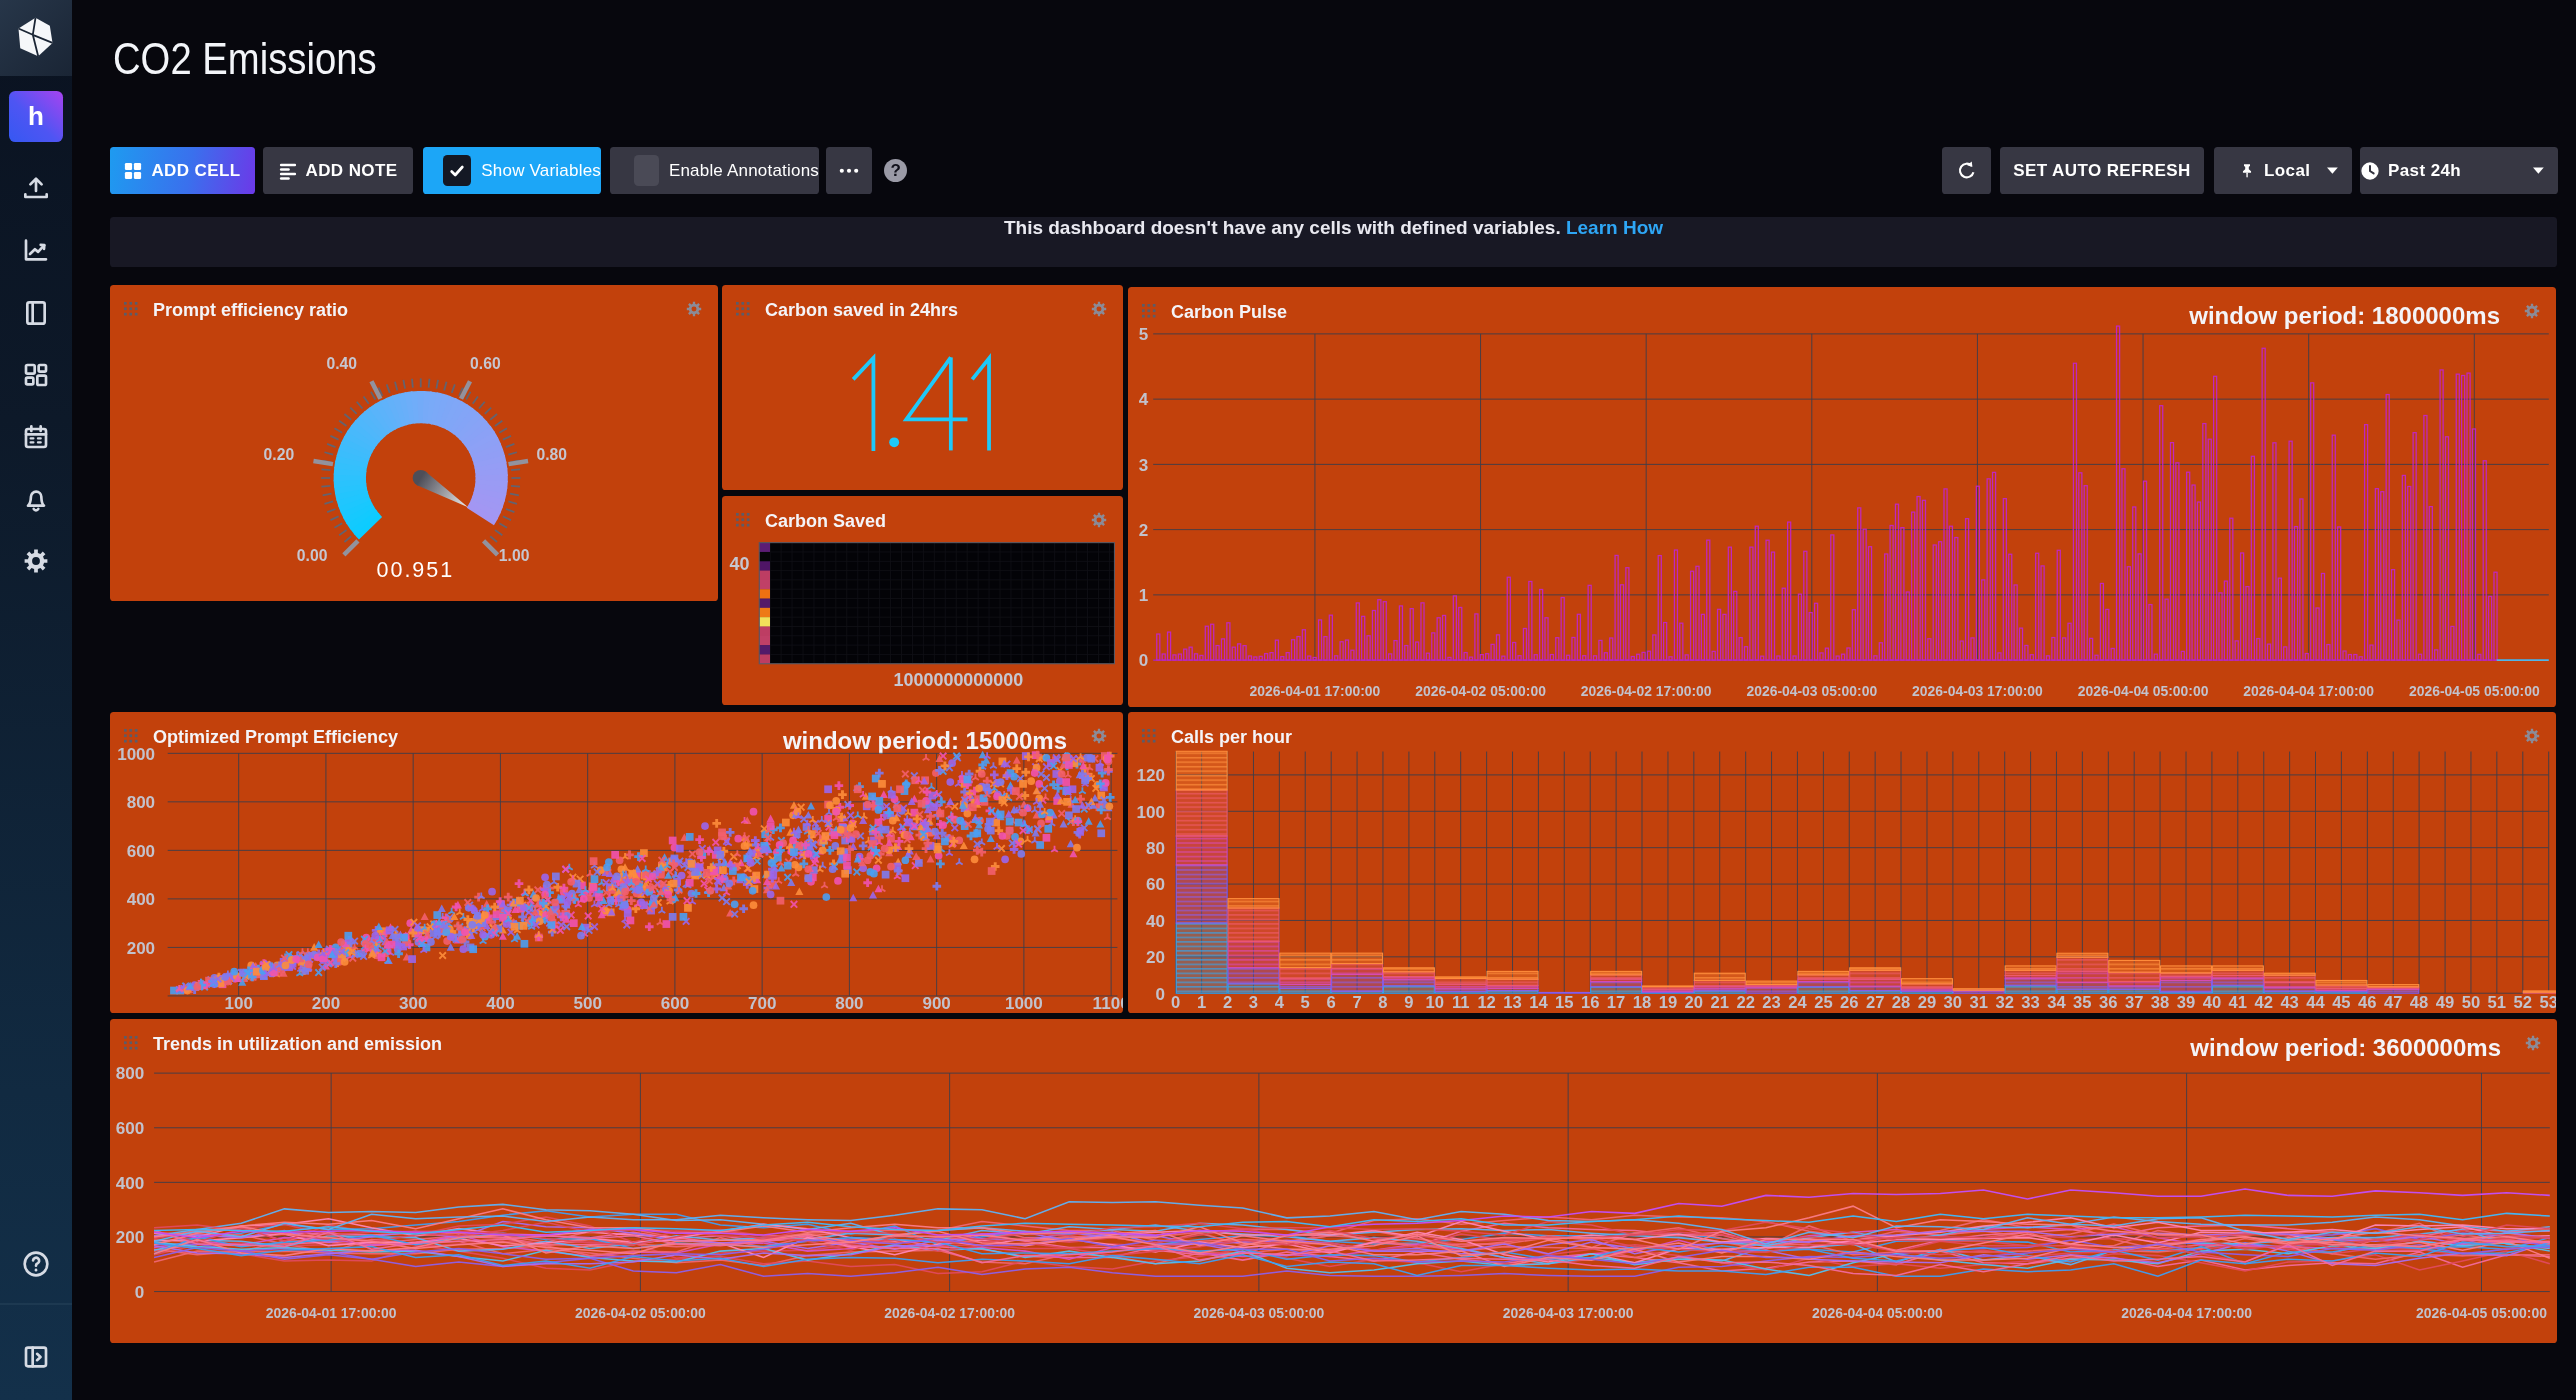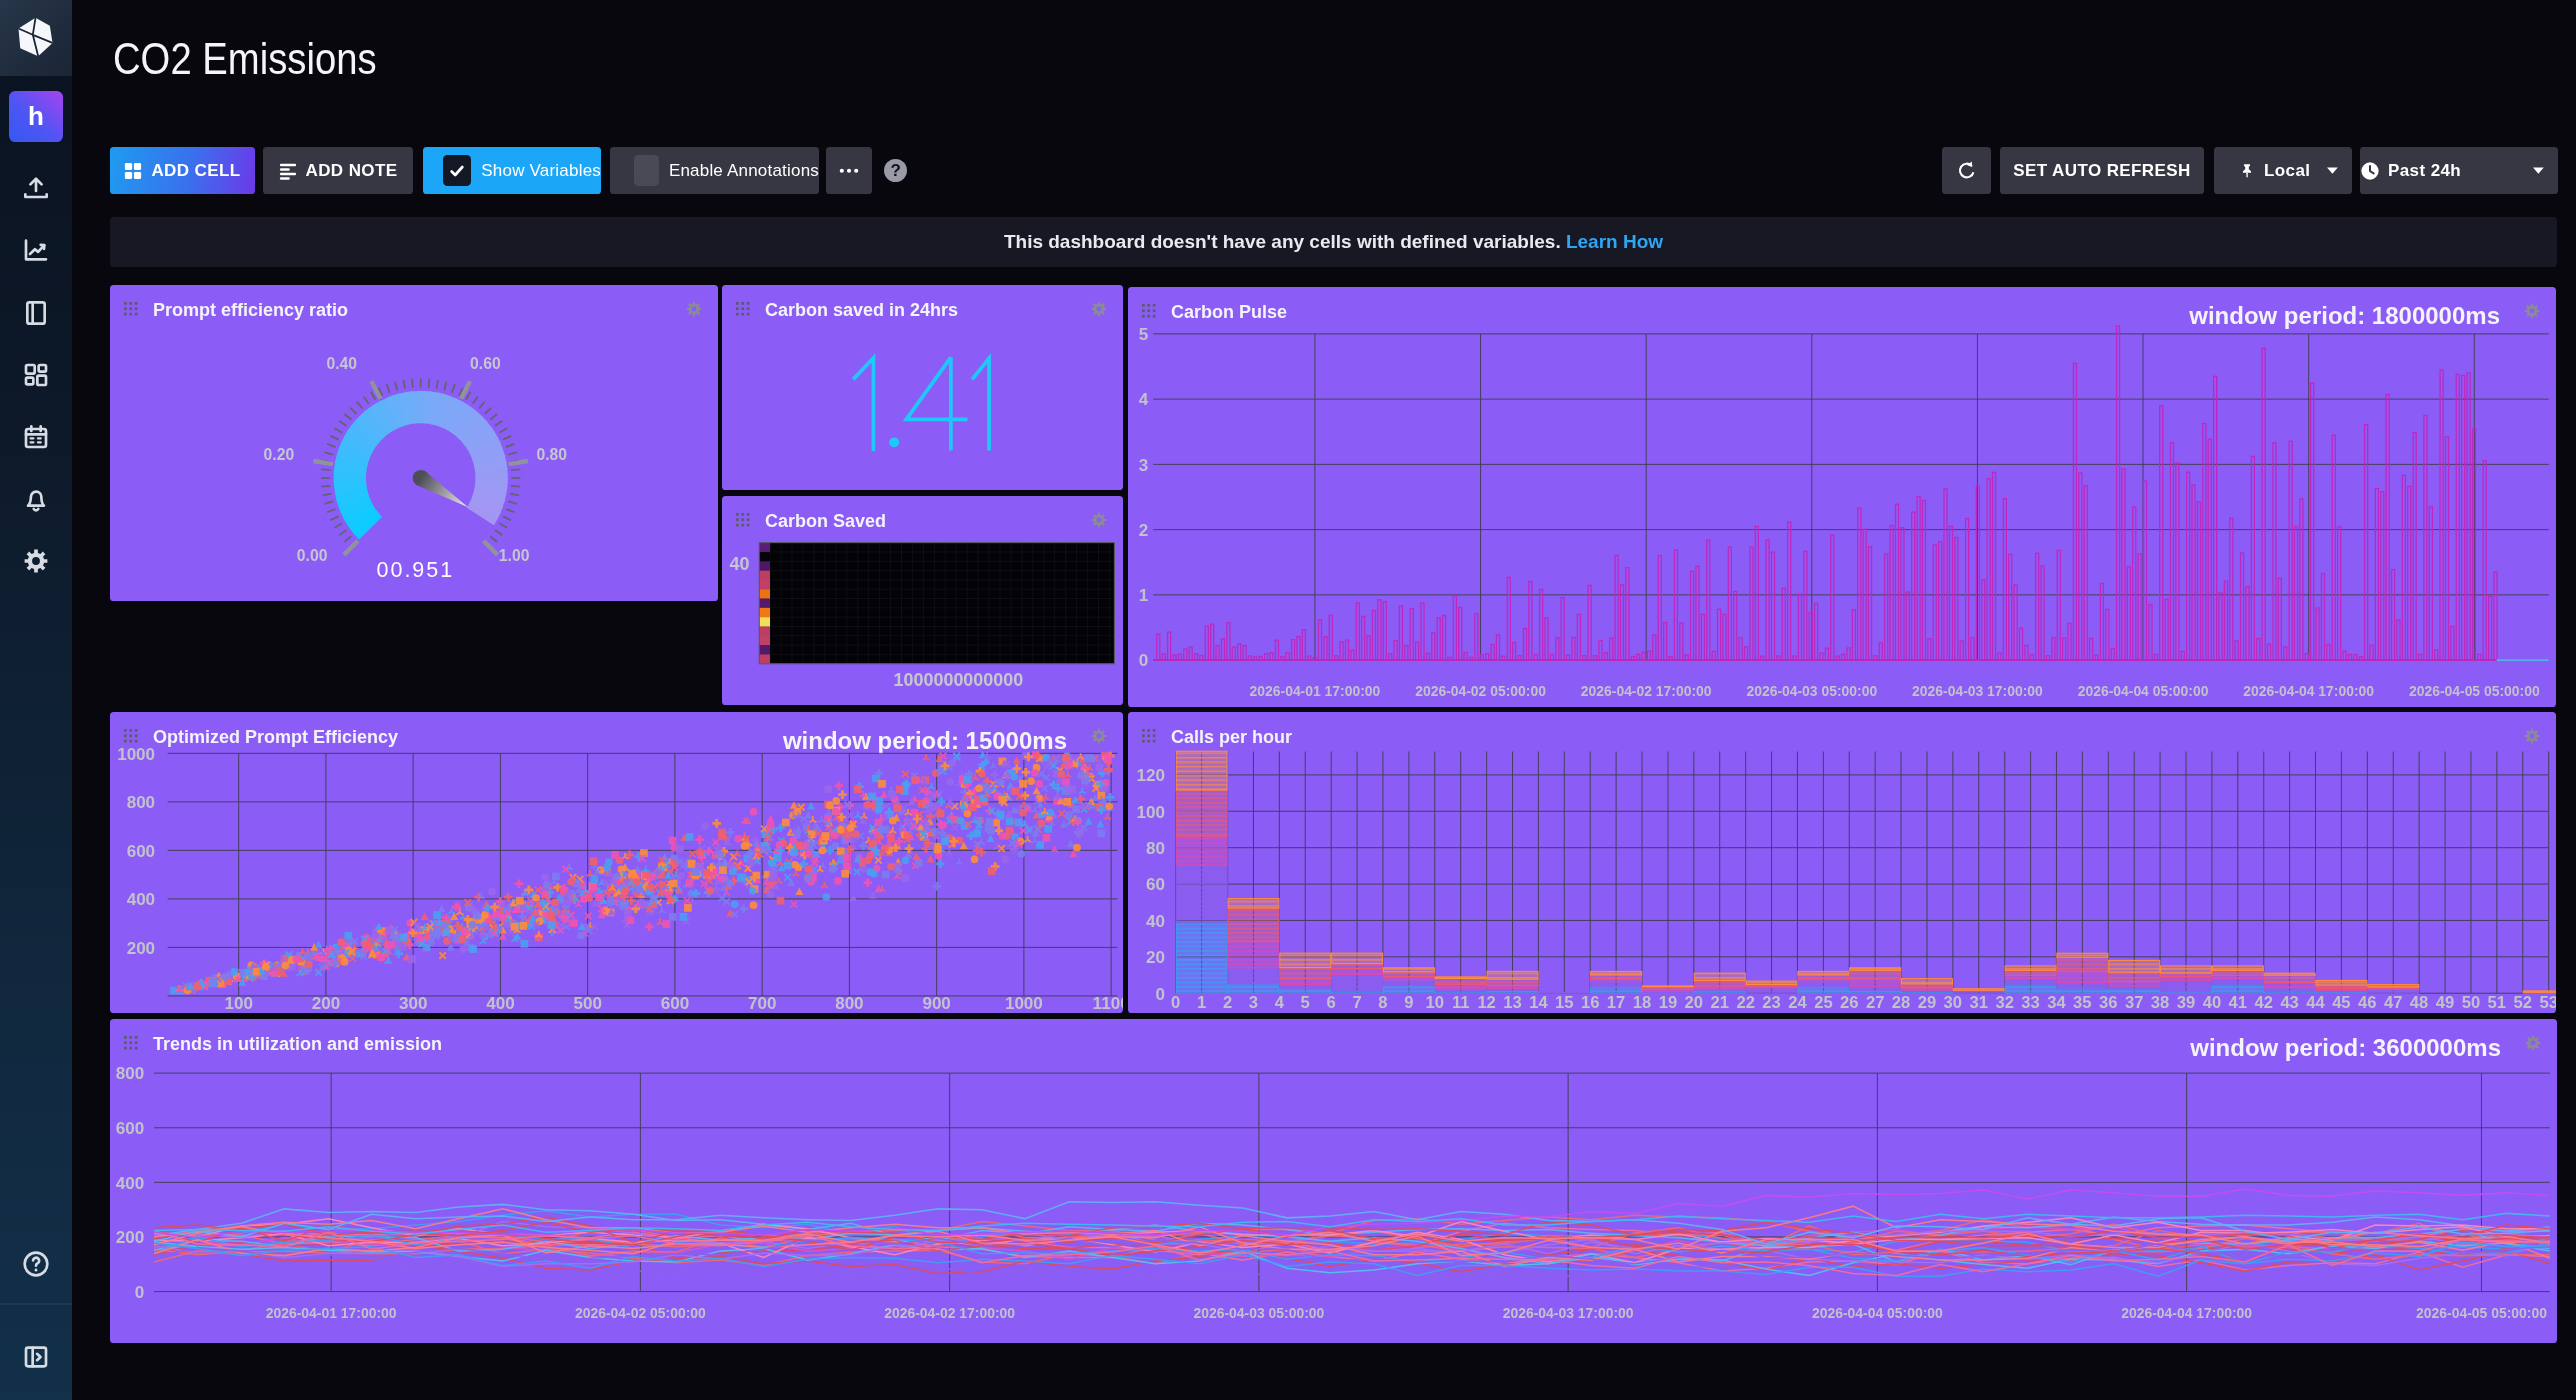--- a/index.html
+++ b/index.html
@@ -1,16 +1,16 @@
 <!DOCTYPE html>
 <html style="font-size:14.4px"><head><meta charset="utf-8"><style>
 *{margin:0;padding:0;box-sizing:border-box}
 html,body{width:2576px;height:1400px;background:#07070d;font-family:"Liberation Sans",sans-serif;overflow:hidden;position:relative}
 .abs{position:absolute}
-.cell{position:absolute;background:#8b5cf6;border-radius:3.6px}
+.cell{position:absolute;background:#c2410c;border-radius:3.6px}
 .ttl{position:absolute;font-size:18px;font-weight:bold;color:#f4f4f8;white-space:nowrap}
 .wp{position:absolute;font-size:24px;font-weight:bold;color:#f4f4f8;white-space:nowrap}
 .btn{position:absolute;height:47px;border-radius:3.6px;background:#373743;color:#fff;display:flex;align-items:center;justify-content:center;font-weight:bold;font-size:17px;letter-spacing:0.4px;white-space:nowrap}
 svg{display:block}
 </style></head><body>
 <div class="abs" style="left:113px;top:36px;font-size:45px;line-height:1;color:#f3f5f9;font-weight:400;transform:scaleX(0.85);transform-origin:left">CO2 Emissions</div>
 <div class="btn" style="left:110px;top:147px;width:145px;background:linear-gradient(100deg,#1e9bf0 0%,#3a70ed 55%,#6c39e8 100%)"><svg width="18" height="18" viewBox="0 0 20 20" style="margin-right:9px">
       <g fill="#fff">
         <rect x="1" y="1" width="8" height="8" rx="1.5"></rect>
         <rect x="11" y="1" width="8" height="8" rx="1.5"></rect>
@@ -52,21 +52,21 @@
       <rect x="11.2" y="14" width="1.8" height="6.5" rx="0.9" fill="#fff"></rect>
     </svg>Local<svg width="10.8" height="7.2" viewBox="0 0 12 8" style="position:absolute;right:14.4px">
       <polygon points="0,0.5 12,0.5 6,7.5" fill="#fff"></polygon>
     </svg></div>
 <div class="btn" style="left:2360px;top:147px;width:198px;justify-content:flex-start;padding-left:0"><svg width="20" height="20" viewBox="0 0 22 22" style="margin-right:8px">
       <circle cx="11" cy="11" r="9.5" fill="#fff"></circle>
       <path d="M11 5.5V11l4 2.6" stroke="#33333f" stroke-width="2.2" fill="none" stroke-linecap="round"></path>
     </svg>Past 24h<svg width="10.8" height="7.2" viewBox="0 0 12 8" style="position:absolute;right:14.4px">
       <polygon points="0,0.5 12,0.5 6,7.5" fill="#fff"></polygon>
     </svg></div>
-<div class="abs" style="left:110px;top:217px;width:2447px;height:50px;background:#181824;border-radius:3.6px;display:flex;align-items:center;justify-content:center;font-size:19px;font-weight:bold;color:#e9e9f0">This dashboard doesn't have any cells with defined variables.&nbsp;<span style="color:#2ea6f5">Learn How</span></div>
+<div class="abs" style="left:110px;top:217px;width:2447px;height:50px;background:#181824;border-radius:3.6px;display:flex;align-items:flex-start;justify-content:center;font-size:19px;font-weight:bold;color:#e9e9f0">This dashboard doesn't have any cells with defined variables.&nbsp;<span style="color:#2ea6f5">Learn How</span></div>
 <div class="abs" style="left:0;top:0;width:72px;height:1400px;background:linear-gradient(180deg,#0a1220 0%,#0d1929 30%,#112a41 78%,#13304a 100%)"></div>
 <div class="abs" style="left:0;top:0;width:72px;height:76px;background:linear-gradient(135deg,#273649 0%,#1a2535 100%)"></div>
 <svg class="abs" style="left:14.4px;top:16px" width="43" height="43" viewBox="0 0 48 48">
     <polygon points="24,2 40,11 43,30 27,45 7,36 5,14" fill="#f5f7fa"></polygon>
     <g stroke="#1a2535" stroke-width="2" fill="none">
       <path d="M24 2 L21 21 L5 14 M21 21 L43 30 M21 21 L27 45"></path>
     </g>
   </svg>
 <div class="abs" style="left:9px;top:91px;width:54px;height:51px;border-radius:6.3px;background:linear-gradient(to top right,#3558f2 0%,#4e55f3 45%,#a743f0 100%);color:#fff;font-weight:bold;font-size:26px;display:flex;align-items:center;justify-content:center">h</div>
 <svg class="abs" style="left:20px;top:171px" width="32" height="32" viewBox="0 0 36 36">

